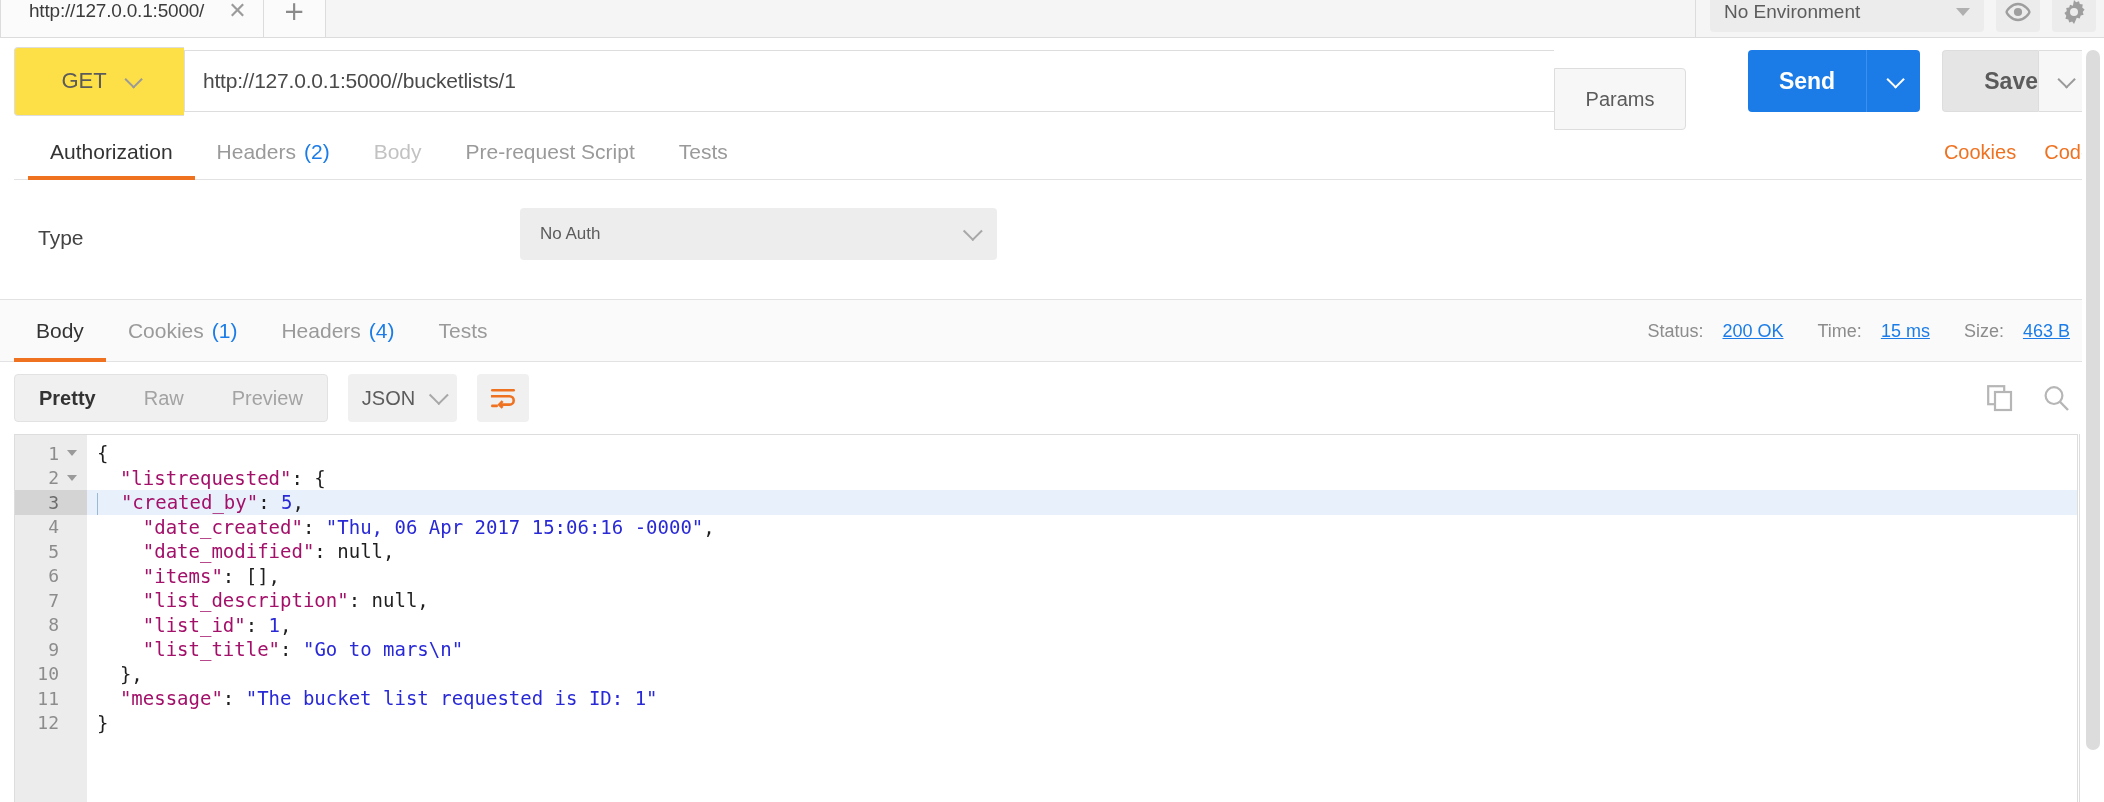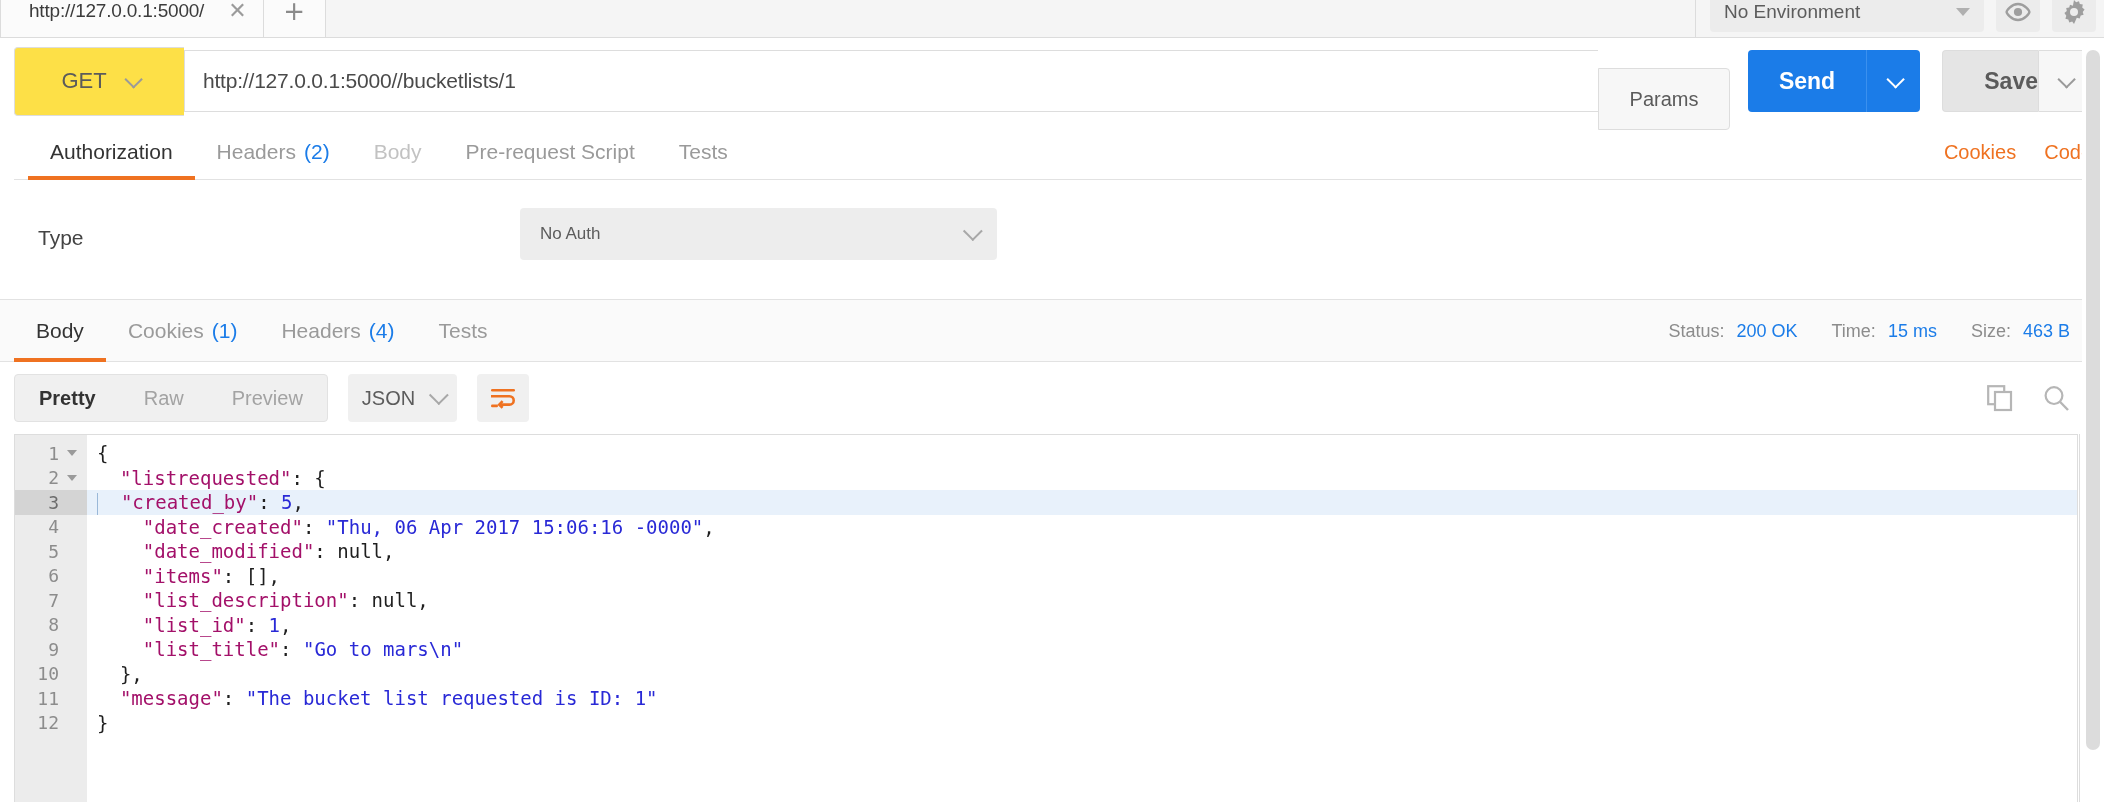--- a/index.html
+++ b/index.html
@@ -133,20 +133,21 @@
     margin-top: 36px;
   }
   .send-group { display: flex; margin-left: 18px; }
   .send-btn {
     width: 118px; height: 62px;
     background: #1b7ce8;
     border-radius: 4px 0 0 4px;
     display: flex; align-items: center; justify-content: center;
     color: #ffffff; font-size: 23px; font-weight: bold;
     cursor: pointer;
+    margin-left: 44px;
   }
   .send-caret {
     width: 54px; height: 62px;
     background: #1b7ce8;
     border-left: 1px solid #3b90ee;
     border-radius: 0 4px 4px 0;
     display: flex; align-items: center; justify-content: center;
     cursor: pointer;
   }
   .chev-thin-w {
@@ -248,21 +249,21 @@
     display: flex; align-items: center;
     padding-left: 14px;
   }
   .respbar .rtab { height: 62px; font-size: 21px; }
   .respbar .rtab.active::after { height: 4px; }
   .resp-meta {
     position: absolute; right: 34px; top: 0;
     height: 62px; display: flex; align-items: center; gap: 34px;
     font-size: 18px; color: #8c8c8c;
   }
-  .resp-meta b { color: #1b7ce8; font-weight: normal; margin-left: 7px; }
+  .resp-meta b { color: #1b7ce8; font-weight: normal; margin-left: 14px; text-decoration: underline; }
 
   
   .bodytools {
     position: absolute; left: 0; top: 362px;
     width: 2104px; height: 72px;
     background: #ffffff;
     display: flex; align-items: center;
     padding-left: 14px;
     gap: 20px;
   }

